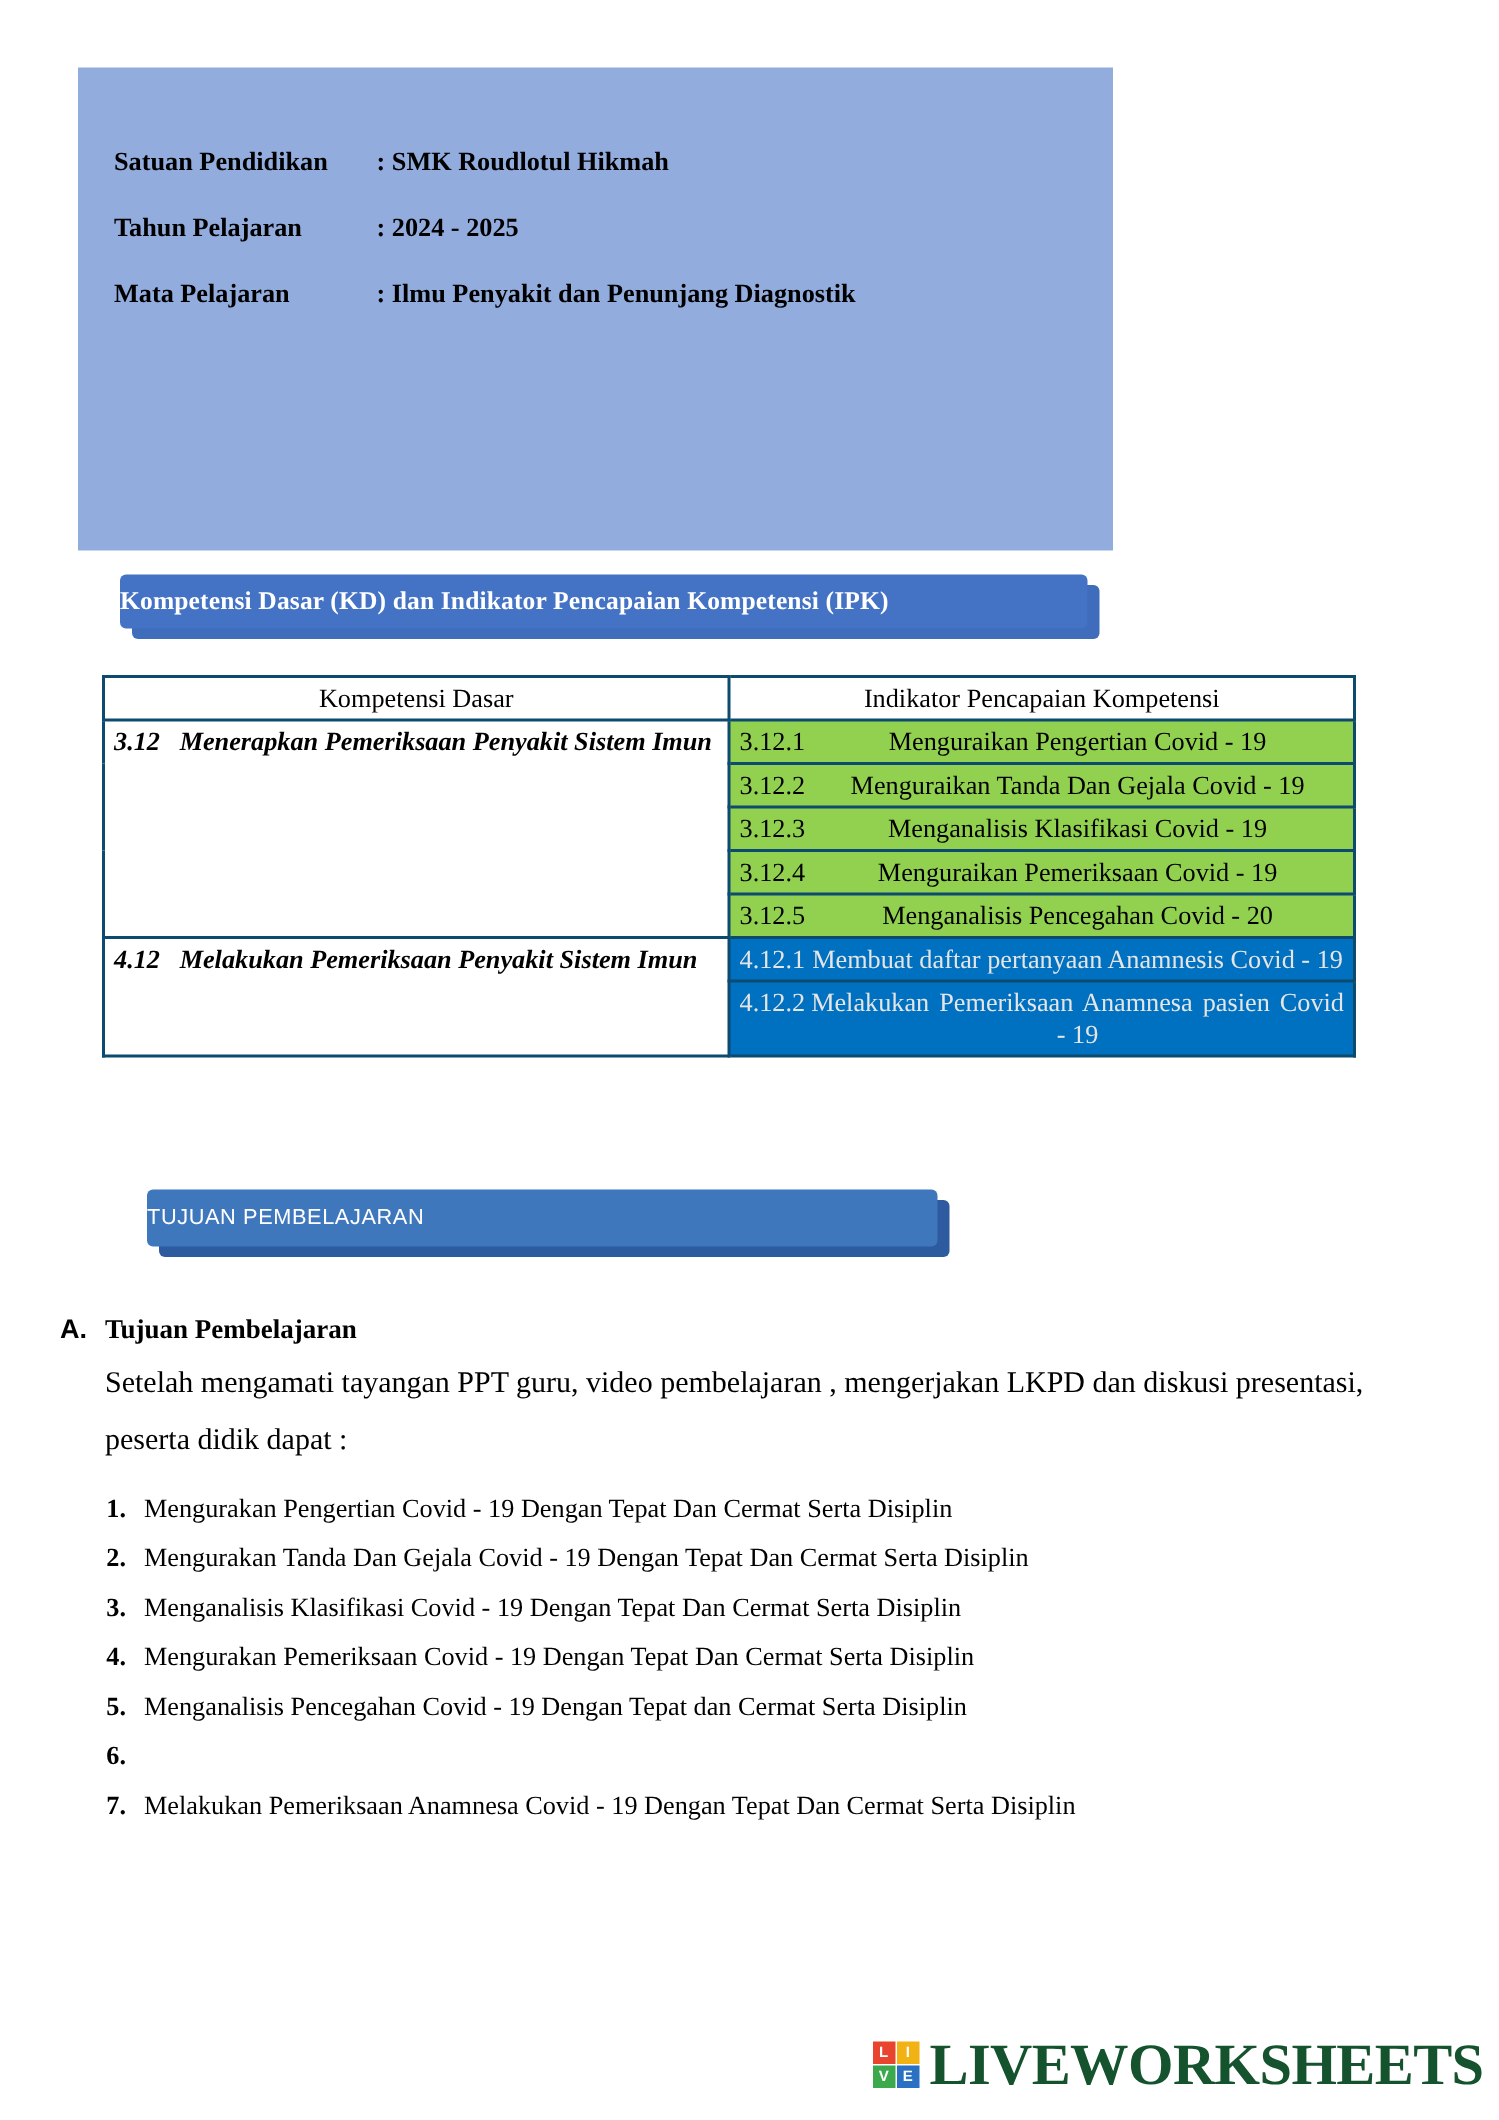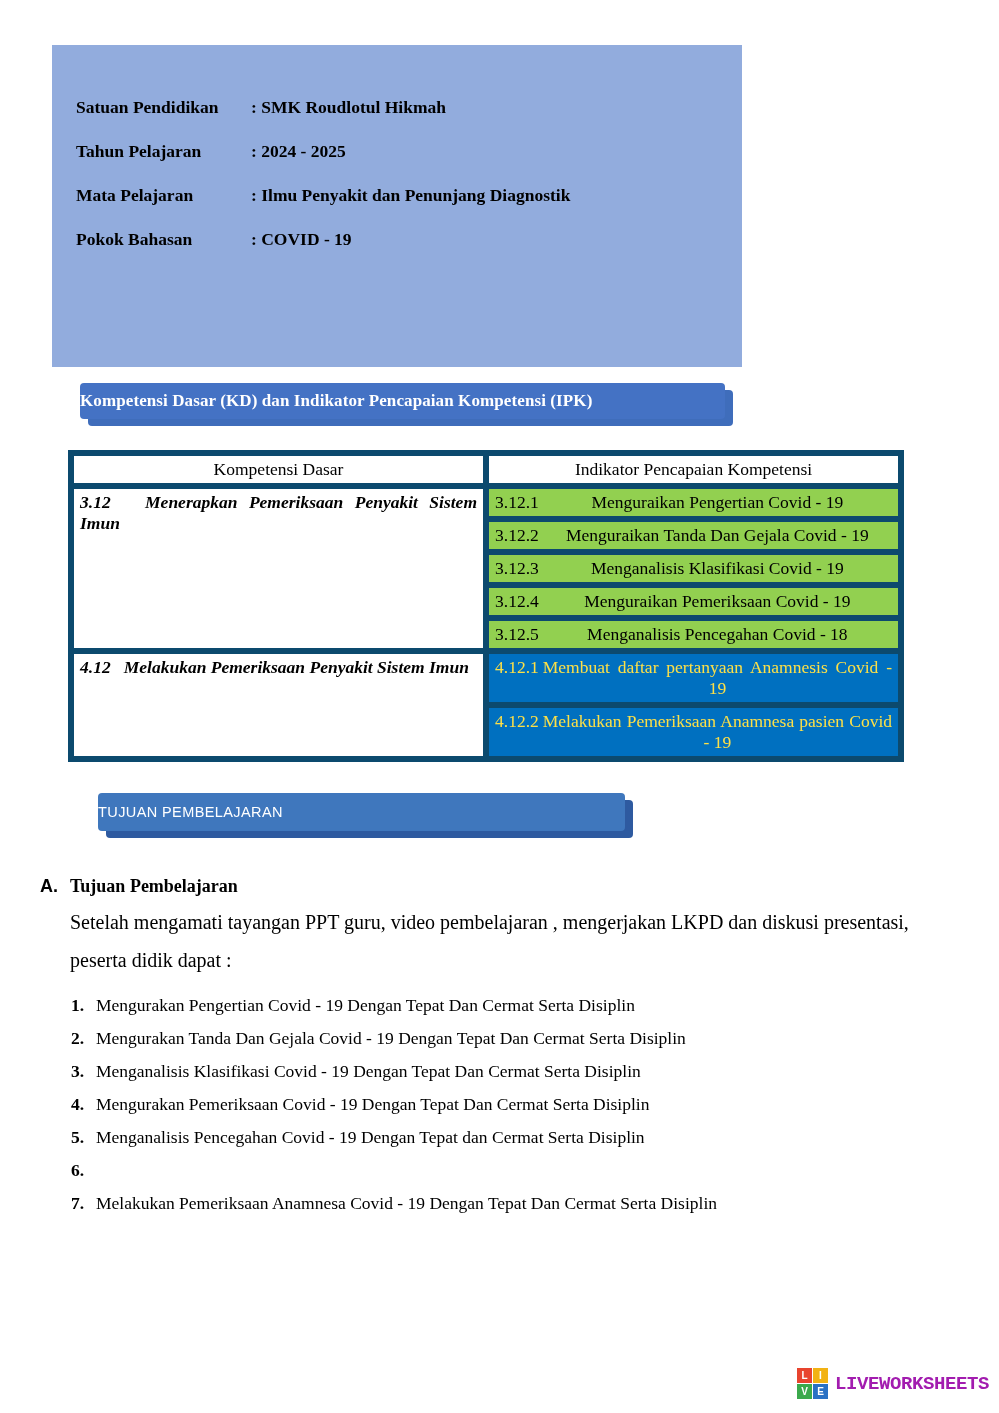--- a/index.html
+++ b/index.html
@@ -86,21 +86,21 @@
   
   .kd-table {
     position: absolute;
     left: 68px;
     top: 450px;
     width: 836px;
     border-collapse: collapse;
     table-layout: fixed;
   }
   .kd-table td, .kd-table th {
-    border: 6px solid #0c4a6e;
+    border: 2px solid #0c4a6e;
     vertical-align: top;
     padding: 3px 6px;
   }
   .kd-head {
     text-align: center;
     font-weight: normal;
     font-size: 17.5px;
     background: #ffffff;
     padding: 3px 0;
   }
@@ -113,21 +113,21 @@
   }
   .kd-left .num {
     display: inline-block;
   }
   .ipk-cell {
     font-weight: normal;
     font-size: 17.5px;
     text-align: justify;
   }
   .ipk-green { background: #92d050; }
-  .ipk-blue  { background: #0070c0; color: #fde047; }
+  .ipk-blue  { background: #0070c0; color: #e5e5e5; }
   .ipk-line {
     display: flex;
     gap: 4px;
   }
   .ipk-line .code { white-space: nowrap; }
   .ipk-line .txt {
     flex: 1;
     text-align: justify;
     text-align-last: center;
   }
@@ -218,46 +218,42 @@
     font-weight: bold;
     font-family: "Liberation Sans", sans-serif;
     text-align: center;
     line-height: 15px;
   }
   .lw-l { background: #e8442e; }
   .lw-i { background: #f2b213; }
   .lw-v { background: #3ba94c; }
   .lw-e { background: #2a71c4; }
   .lw-word {
-    font-family: Liberation Mono, monospace;
-    font-weight: bold;
-    font-size: 19px;
+    font-family: Liberation Serif, serif;
+    font-weight: bold;
+    font-size: 39px;
     letter-spacing: -0.4px;
-    color: #a21caf;
+    color: #14532d;
   }
 </style>
 </head>
 <body>
 
 <div class="info-box">
   <div class="info-row">
     <div class="info-label">Satuan Pendidikan</div>
     <div class="info-value">: SMK Roudlotul Hikmah</div>
   </div>
   <div class="info-row">
     <div class="info-label">Tahun Pelajaran</div>
     <div class="info-value">: 2024 - 2025</div>
   </div>
   <div class="info-row">
     <div class="info-label">Mata Pelajaran</div>
     <div class="info-value">: Ilmu Penyakit dan Penunjang Diagnostik</div>
-  </div>
-  <div class="info-row">
-    <div class="info-label">Pokok Bahasan</div>
-    <div class="info-value">: COVID - 19</div>
   </div>
 </div>
 
 <div class="banner-wrap banner-kd">
   <div class="banner-shadow"></div>
   <div class="banner-body">
     <span class="banner-text-kd">Kompetensi Dasar (KD) dan Indikator Pencapaian Kompetensi (IPK)</span>
   </div>
 </div>
 
@@ -301,21 +297,21 @@
       <div class="ipk-line">
         <span class="code">3.12.4</span>
         <span class="txt">Menguraikan Pemeriksaan  Covid - 19</span>
       </div>
     </td>
   </tr>
   <tr>
     <td class="ipk-cell ipk-green">
       <div class="ipk-line">
         <span class="code">3.12.5</span>
-        <span class="txt">Menganalisis Pencegahan Covid - 18</span>
+        <span class="txt">Menganalisis Pencegahan Covid - 20</span>
       </div>
     </td>
   </tr>
 
   <tr>
     <td class="kd-left" rowspan="2">
       <span class="num">4.12</span>
       &nbsp;&nbsp;<span>Melakukan Pemeriksaan Penyakit Sistem Imun</span>
     </td>
     <td class="ipk-cell ipk-blue">

